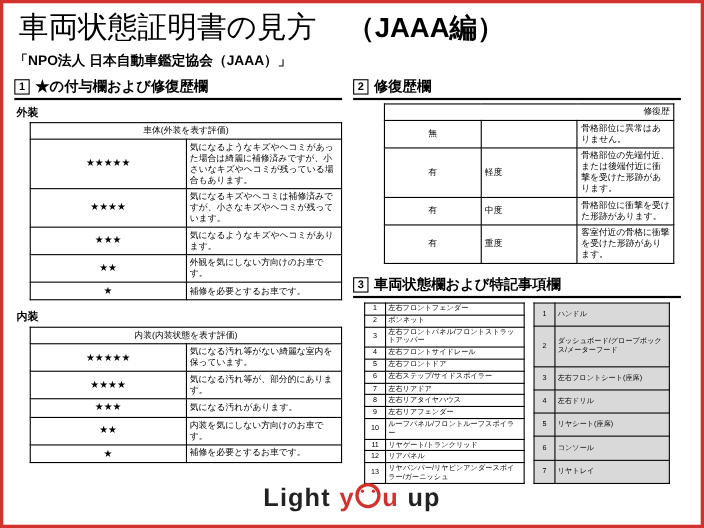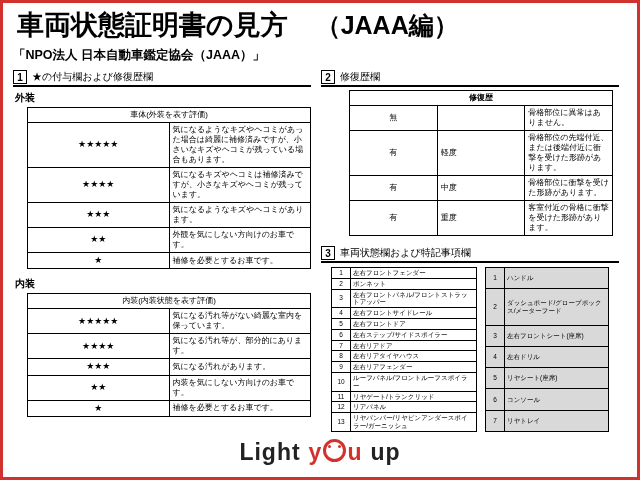--- a/index.html
+++ b/index.html
@@ -22,21 +22,21 @@
     border: 3px solid #d2322d;
     background: #fff;
   }
   .title-row {
     display: flex;
     align-items: baseline;
     padding: 4px 14px 0 14px;
   }
   .main-title {
     font-size: 27px;
-    font-weight: bold;
+    font-weight: normal;
     letter-spacing: 0px;
     white-space: nowrap;
   }
   .title-sub {
     font-size: 25px;
     font-weight: bold;
     margin-left: 28px;
     white-space: nowrap;
   }
   .subtitle {
@@ -64,22 +64,22 @@
     width: 14px; height: 14px;
     border: 1.5px solid #000;
     font-size: 10px;
     line-height: 14px;
     text-align: center;
     font-weight: bold;
     margin-right: 5px;
     box-sizing: border-box;
   }
   .sec-title {
-    font-size: 10px;
-    font-weight: normal;
+    font-size: 13px;
+    font-weight: bold;
     letter-spacing: 0px;
   }
   .grp-label {
     font-size: 10px;
     font-weight: bold;
     margin: 4px 0 2px 2px;
   }
   table {
     border-collapse: collapse;
     table-layout: fixed;
@@ -105,21 +105,21 @@
     letter-spacing: 0px;
     font-size: 9px;
   }
   .rate-tbl { margin-left: 14px; width: 284px; }
   .rate-tbl .c1 { width: 74px; }
 
   
   .rep-tbl { margin-left: 28px; width: 264px; font-size: 8px; }
   .rep-tbl .c1 { width: 22px; text-align: center; }
   .rep-tbl .c2 { width: 34px; }
-  .rep-tbl .hdrcell { text-align: center; font-weight: bold; }
+  .rep-tbl .hdrcell { text-align: right; }
 
   .parts-wrap {
     display: flex;
     gap: 8px;
     margin-top: 4px;
     margin-left: 10px;
   }
   .parts-tbl { font-size: 6.5px; }
   .parts-tbl td {
     border: 1px solid #000;

